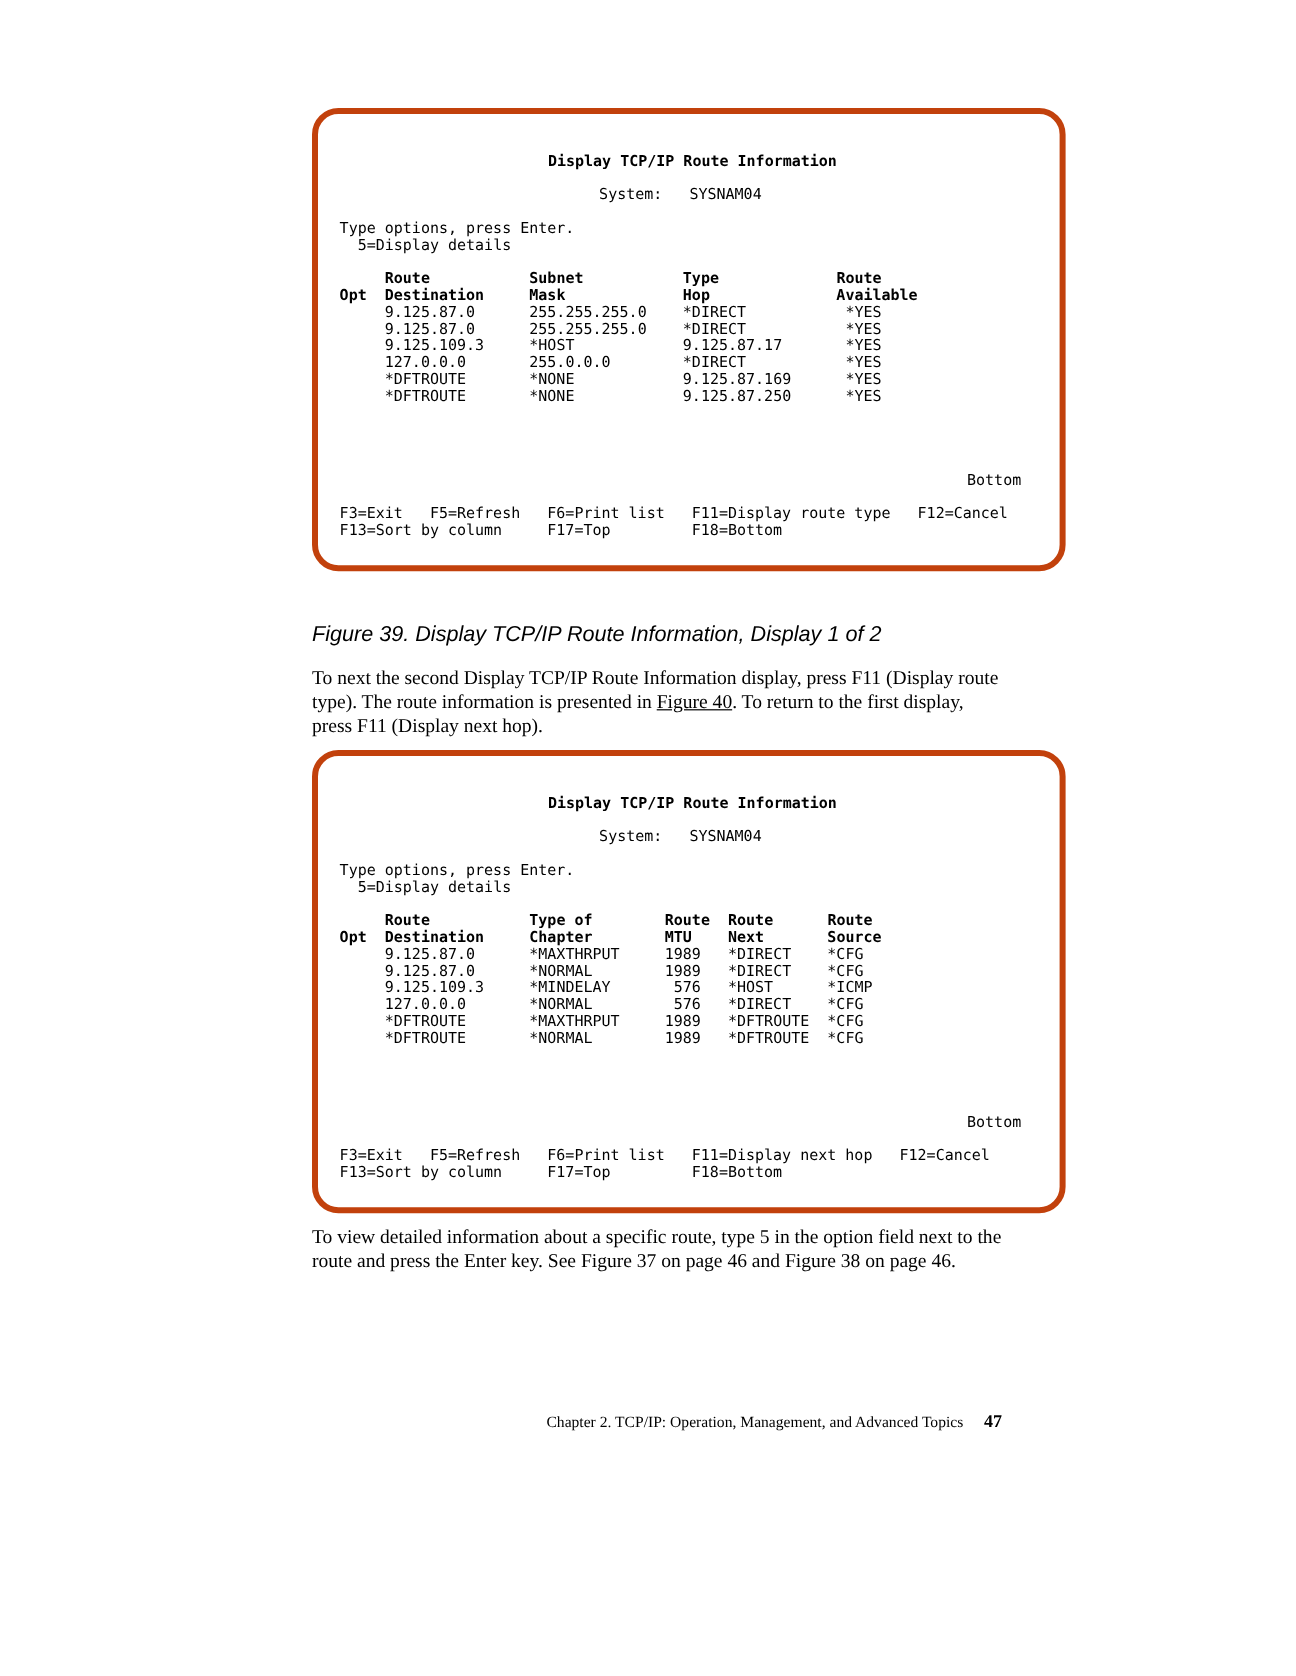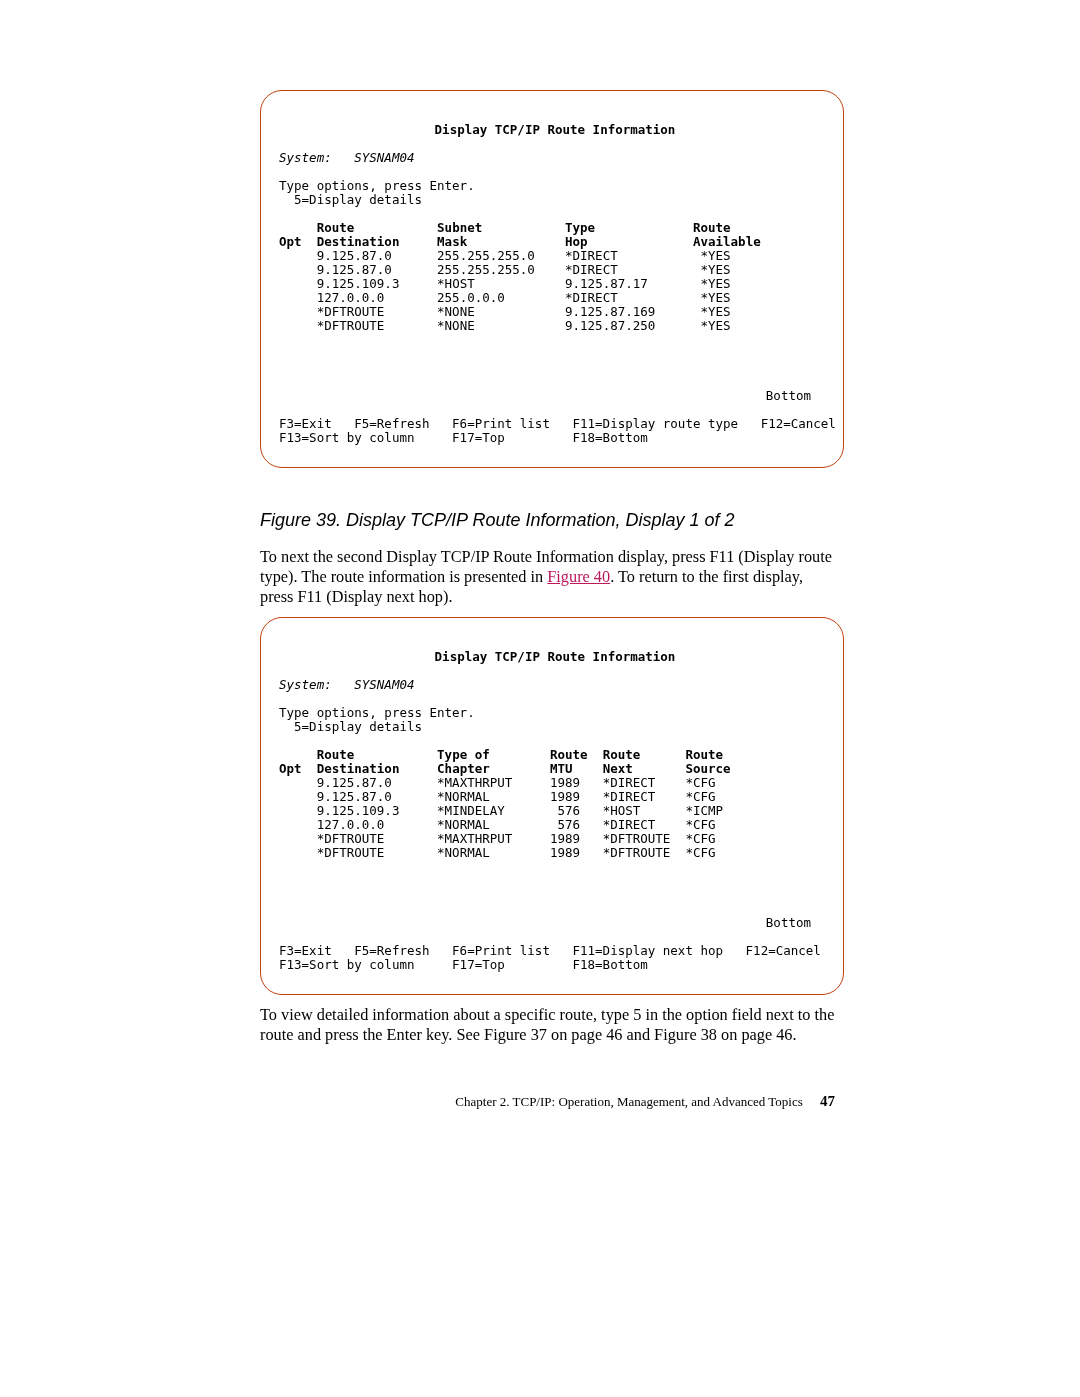--- a/index.html
+++ b/index.html
@@ -9,65 +9,64 @@
     font-family: Georgia, 'Times New Roman', serif;
     color: #000;
     width: 1080px;
     box-sizing: border-box;
   }
   .content {
     width: 575px;
     margin-left: 260px;
   }
   .terminal {
-    border: 1px solid #c2410c;
+    border: 5px solid #c2410c;
     border-radius: 22px;
     padding: 18px 12px 22px 18px;
     font-family: "Lucida Console", Consolas, monospace;
     font-size: 12.5px;
     line-height: 14px;
-    width: 584px;
+    width: 628px;
     box-sizing: border-box;
     white-space: pre;
     overflow: hidden;
   }
   .terminal .title-row {
     text-align: center;
     font-weight: bold;
   }
   .terminal .system-row {
-    text-align: left;
+    text-align: center;
     padding-right: 20px;
-    font-style: italic;
   }
   .terminal .bold { font-weight: bold; }
   .terminal .bottom-row {
     text-align: right;
     font-weight: normal;
     padding-right: 20px;
   }
   .caption {
     font-family: Arial, Helvetica, sans-serif;
     font-style: italic;
     font-size: 18px;
     margin: 42px 0 16px 0;
   }
   .prose {
     font-size: 16.3px;
     line-height: 20px;
     margin: 10px 0;
   }
   .link {
-    color: #be185d;
+    color: #000000;
     text-decoration: underline;
   }
   .footer {
     font-family: Georgia, 'Times New Roman', serif;
     font-size: 13px;
-    margin-top: 48px;
+    margin-top: 116px;
     text-align: right;
     width: 835px;
     padding-left: 0;
   }
   .footer .pnum { font-weight: bold; margin-left: 14px; font-size: 15px; }
 </style>
 </head>
 <body>
 
 <div class="content">

